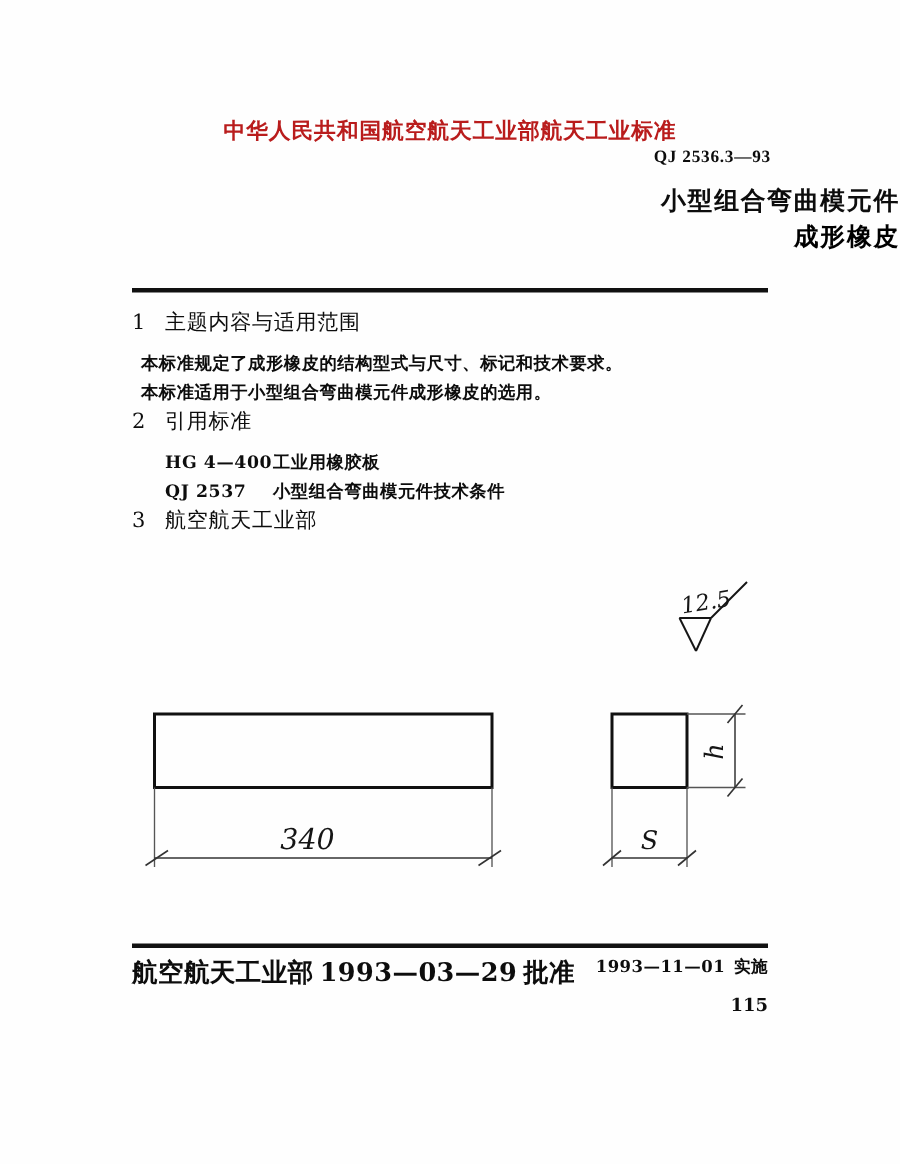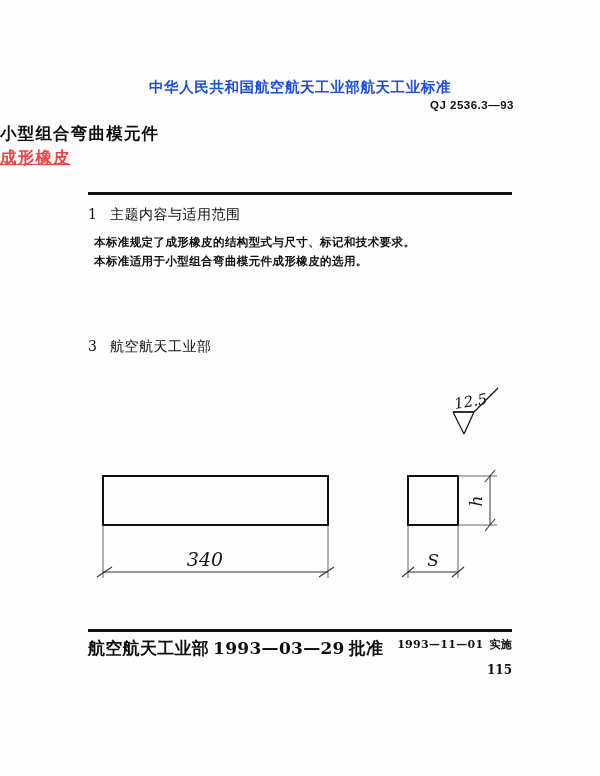--- a/index.html
+++ b/index.html
@@ -26,53 +26,52 @@
 
   
   .org-line {
     position: absolute;
     left: 0; right: 0;
     top: 78px;
     text-align: center;
     font-size: 14.5px;
     font-weight: bold;
     letter-spacing: 0.6px;
-    color: #1d4ed8;
+    color: #b91c1c;
   }
   .std-number {
     position: absolute;
     right: 86px;
     top: 99px;
     font-size: 11.5px;
     font-weight: bold;
-    font-family: Liberation Sans, sans-serif;
+    font-family: Liberation Serif, serif;
     letter-spacing: 0.5px;
     color: #0d0d0d;
   }
 
   .doc-title {
     position: absolute;
     left: 0; right: 0;
     top: 122px;
-    text-align: left;
+    text-align: right;
   }
   .doc-title .t1 {
     font-size: 16.5px;
     font-weight: bold;
     letter-spacing: 1.2px;
     line-height: 24px;
     color: #0d0d0d;
   }
   .doc-title .t2 {
     font-size: 16.5px;
     font-weight: bold;
     letter-spacing: 1.2px;
     line-height: 24px;
-    color: #ef4444;
-    text-decoration: underline;
+    color: #000000;
   }
 
   .rule-top {
     position: absolute;
     left: 88px;
     top: 192px;
     width: 424px;
     height: 2.5px;
     background: #111111;
   }
@@ -205,20 +204,31 @@
   <div class="rule-top"></div>
 
   <div class="section" id="sec1">
     <div class="sec-head">
       <span class="num">1</span><span>主题内容与适用范围</span>
     </div>
     <div class="sec-body" id="sec1-body">本标准规定了成形橡皮的结构型式与尺寸、标记和技术要求。</div>
     <div class="sec-body">本标准适用于小型组合弯曲模元件成形橡皮的选用。</div>
   </div>
 
+  <div class="section" id="sec2">
+    <div class="sec-head">
+      <span class="num">2</span><span>引用标准</span>
+    </div>
+    <div class="ref-line" id="sec2-body">
+      <span class="code">HG 4—400</span><span>工业用橡胶板</span>
+    </div>
+    <div class="ref-line">
+      <span class="code">QJ 2537</span><span>小型组合弯曲模元件技术条件</span>
+    </div>
+  </div>
 
   <div class="section" id="sec3">
     <div class="sec-head">
       <span class="num">3</span><span>航空航天工业部</span>
     </div>
   </div>
 
   <svg class="drawing" width="600" height="776" viewBox="0 0 600 776">
 
     <g>

